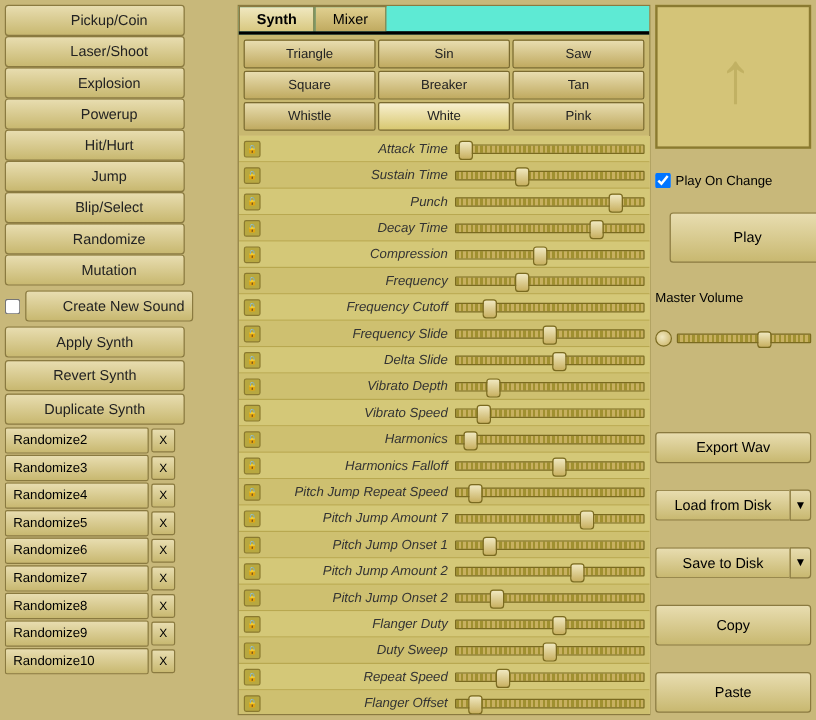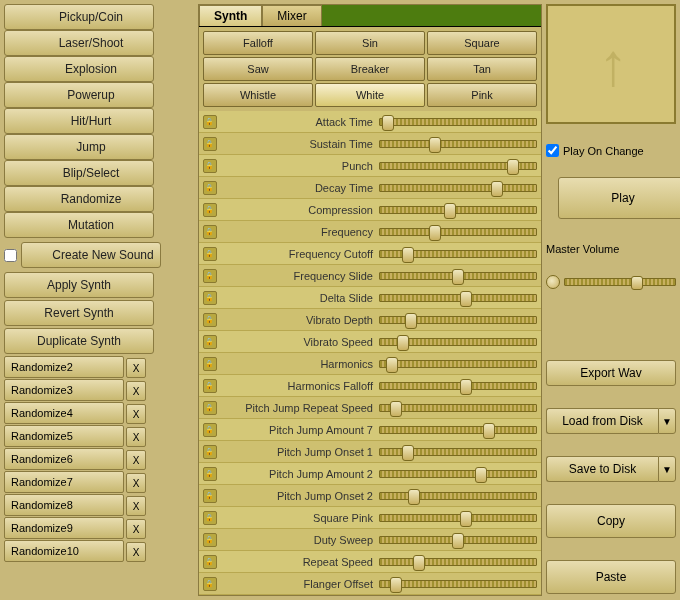--- a/index.html
+++ b/index.html
@@ -64,21 +64,21 @@
     .randomize-list {
       display: flex;
       flex-direction: column;
       gap: 1px;
       overflow-y: auto;
       max-height: 220px;
     }
 
     .randomize-row {
       display: flex;
-      align-items: flex-end;
+      align-items: center;
       gap: 2px;
     }
 
     .randomize-label {
       width: 120px;
       height: 22px;
       background: linear-gradient(to bottom, #e8ddb0, #c8b870);
       border: 1px solid #8a7a40;
       border-radius: 2px;
       display: flex;
@@ -104,22 +104,22 @@
     .middle-panel {
       flex: 1;
       display: flex;
       flex-direction: column;
       background: #d8c880;
       border: 1px solid #8a7a40;
     }
 
     .tabs-row {
       display: flex;
-      background: #4d7c0f;
-      border-bottom: 1px solid #000000;
+      background: #5eead4;
+      border-bottom: 3px solid #000000;
       align-items: flex-end;
     }
 
     .tab {
       padding: 3px 14px;
       cursor: pointer;
       border: 1px solid #8a7a40;
       border-bottom: none;
       font-size: 12px;
       background: linear-gradient(to bottom, #e0d090, #c0aa60);
@@ -182,20 +182,21 @@
       flex-shrink: 0;
     }
 
     .slider-label {
       width: 160px;
       font-size: 11px;
       color: #333;
       text-align: right;
       padding-right: 6px;
       flex-shrink: 0;
+      font-style: italic;
     }
 
     .slider-track {
       flex: 1;
       height: 8px;
       background: repeating-linear-gradient(to right, #a09030 0px, #a09030 2px, #c8b060 2px, #c8b060 4px);
       border: 1px solid #7a6a20;
       position: relative;
       border-radius: 1px;
     }
@@ -395,24 +396,24 @@
       </div>
   </div>
 
   <div class="middle-panel">
     <div class="tabs-row">
       <div class="tab active">Synth</div>
       <div class="tab">Mixer</div>
     </div>
 
     <div class="wave-buttons" id="wave-buttons">
-        <button class="wave-btn">Falloff</button>
+        <button class="wave-btn">Triangle</button>
         <button class="wave-btn">Sin</button>
+        <button class="wave-btn">Saw</button>
         <button class="wave-btn">Square</button>
-        <button class="wave-btn">Saw</button>
         <button class="wave-btn">Breaker</button>
         <button class="wave-btn">Tan</button>
         <button class="wave-btn">Whistle</button>
         <button class="wave-btn active">White</button>
         <button class="wave-btn">Pink</button>
       </div>
 
     <div class="sliders-area" id="sliders-area">
         <div class="slider-row">
           <div class="lock-icon" style="font-size: 7px;">🔒</div>
@@ -535,21 +536,21 @@
         </div>
         <div class="slider-row">
           <div class="lock-icon" style="font-size: 7px;">🔒</div>
           <div class="slider-label">Pitch Jump Onset 2</div>
           <div class="slider-track">
             <div class="slider-thumb" style="left: calc(22% - 6px);"></div>
           </div>
         </div>
         <div class="slider-row">
           <div class="lock-icon" style="font-size: 7px;">🔒</div>
-          <div class="slider-label">Square Pink</div>
+          <div class="slider-label">Flanger Duty</div>
           <div class="slider-track">
             <div class="slider-thumb" style="left: calc(55% - 6px);"></div>
           </div>
         </div>
         <div class="slider-row">
           <div class="lock-icon" style="font-size: 7px;">🔒</div>
           <div class="slider-label">Duty Sweep</div>
           <div class="slider-track">
             <div class="slider-thumb" style="left: calc(50% - 6px);"></div>
           </div>

